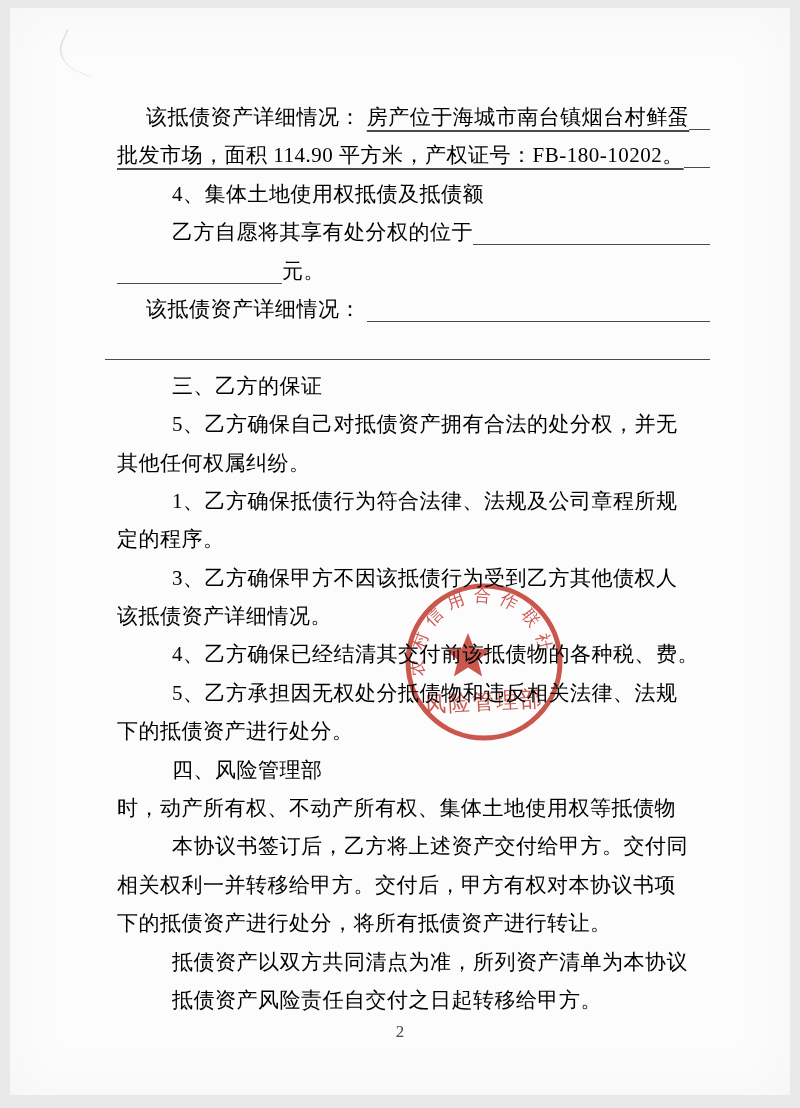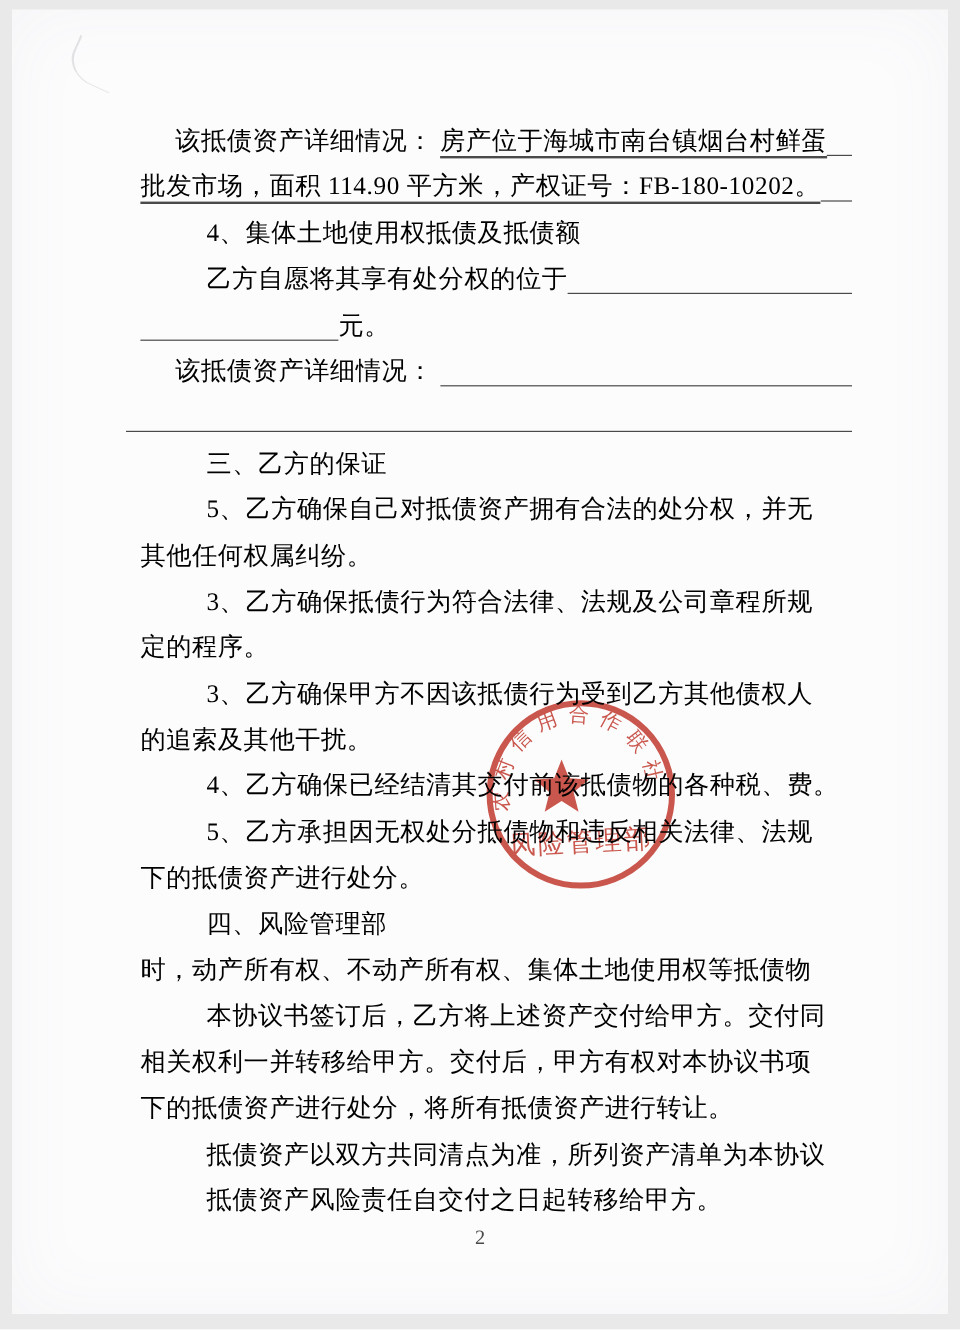--- a/index.html
+++ b/index.html
@@ -63,24 +63,24 @@
         <div class="line ind1"><span class="st">该抵债资产详细情况： </span><span class="su">房产位于海城市南台镇烟台村鲜蛋</span><span class="sf"></span></div>
         <div class="line ind0"><span class="su">批发市场，面积 114.90 平方米，产权证号：FB-180-10202。</span><span class="sf"></span></div>
         <div class="line ind2"><span class="st">4、集体土地使用权抵债及抵债额</span></div>
         <div class="line ind2"><span class="st">乙方自愿将其享有处分权的位于</span><span class="sf"></span></div>
         <div class="line ind0"><span class="sb" style="width: 165px;"></span><span class="st">元。</span></div>
         <div class="line ind1"><span class="st">该抵债资产详细情况： </span><span class="sf"></span></div>
         <div class="line ind0 rule"><span class="sf"></span></div>
         <div class="line ind2"><span class="st">三、乙方的保证</span></div>
         <div class="line ind2"><span class="st">5、乙方确保自己对抵债资产拥有合法的处分权，并无</span></div>
         <div class="line ind0"><span class="st">其他任何权属纠纷。</span></div>
-        <div class="line ind2"><span class="st">3、乙方确保抵债行为符合法律、法规及公司章程所规</span></div>
+        <div class="line ind2"><span class="st">1、乙方确保抵债行为符合法律、法规及公司章程所规</span></div>
         <div class="line ind0"><span class="st">定的程序。</span></div>
         <div class="line ind2"><span class="st">3、乙方确保甲方不因该抵债行为受到乙方其他债权人</span></div>
-        <div class="line ind0"><span class="st">的追索及其他干扰。</span></div>
+        <div class="line ind0"><span class="st">该抵债资产详细情况。</span></div>
         <div class="line ind2"><span class="st">4、乙方确保已经结清其交付前该抵债物的各种税、费。</span></div>
         <div class="line ind2"><span class="st">5、乙方承担因无权处分抵债物和违反相关法律、法规</span></div>
         <div class="line ind0"><span class="st">下的抵债资产进行处分。</span></div>
         <div class="line ind2"><span class="st">四、风险管理部</span></div>
         <div class="line ind0"><span class="st">时，动产所有权、不动产所有权、集体土地使用权等抵债物</span></div>
         <div class="line ind2"><span class="st">本协议书签订后，乙方将上述资产交付给甲方。交付同</span></div>
         <div class="line ind0"><span class="st">相关权利一并转移给甲方。交付后，甲方有权对本协议书项</span></div>
         <div class="line ind0"><span class="st">下的抵债资产进行处分，将所有抵债资产进行转让。</span></div>
         <div class="line ind2"><span class="st">抵债资产以双方共同清点为准，所列资产清单为本协议</span></div>
         <div class="line ind2"><span class="st">抵债资产风险责任自交付之日起转移给甲方。</span></div>

